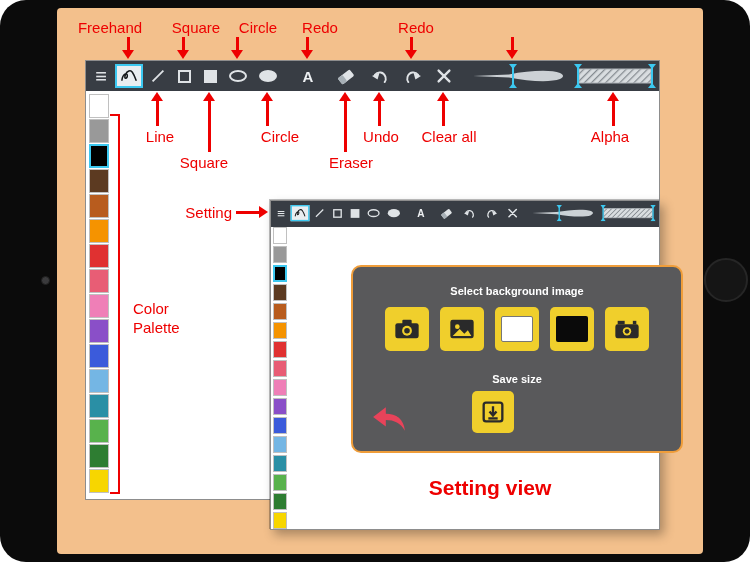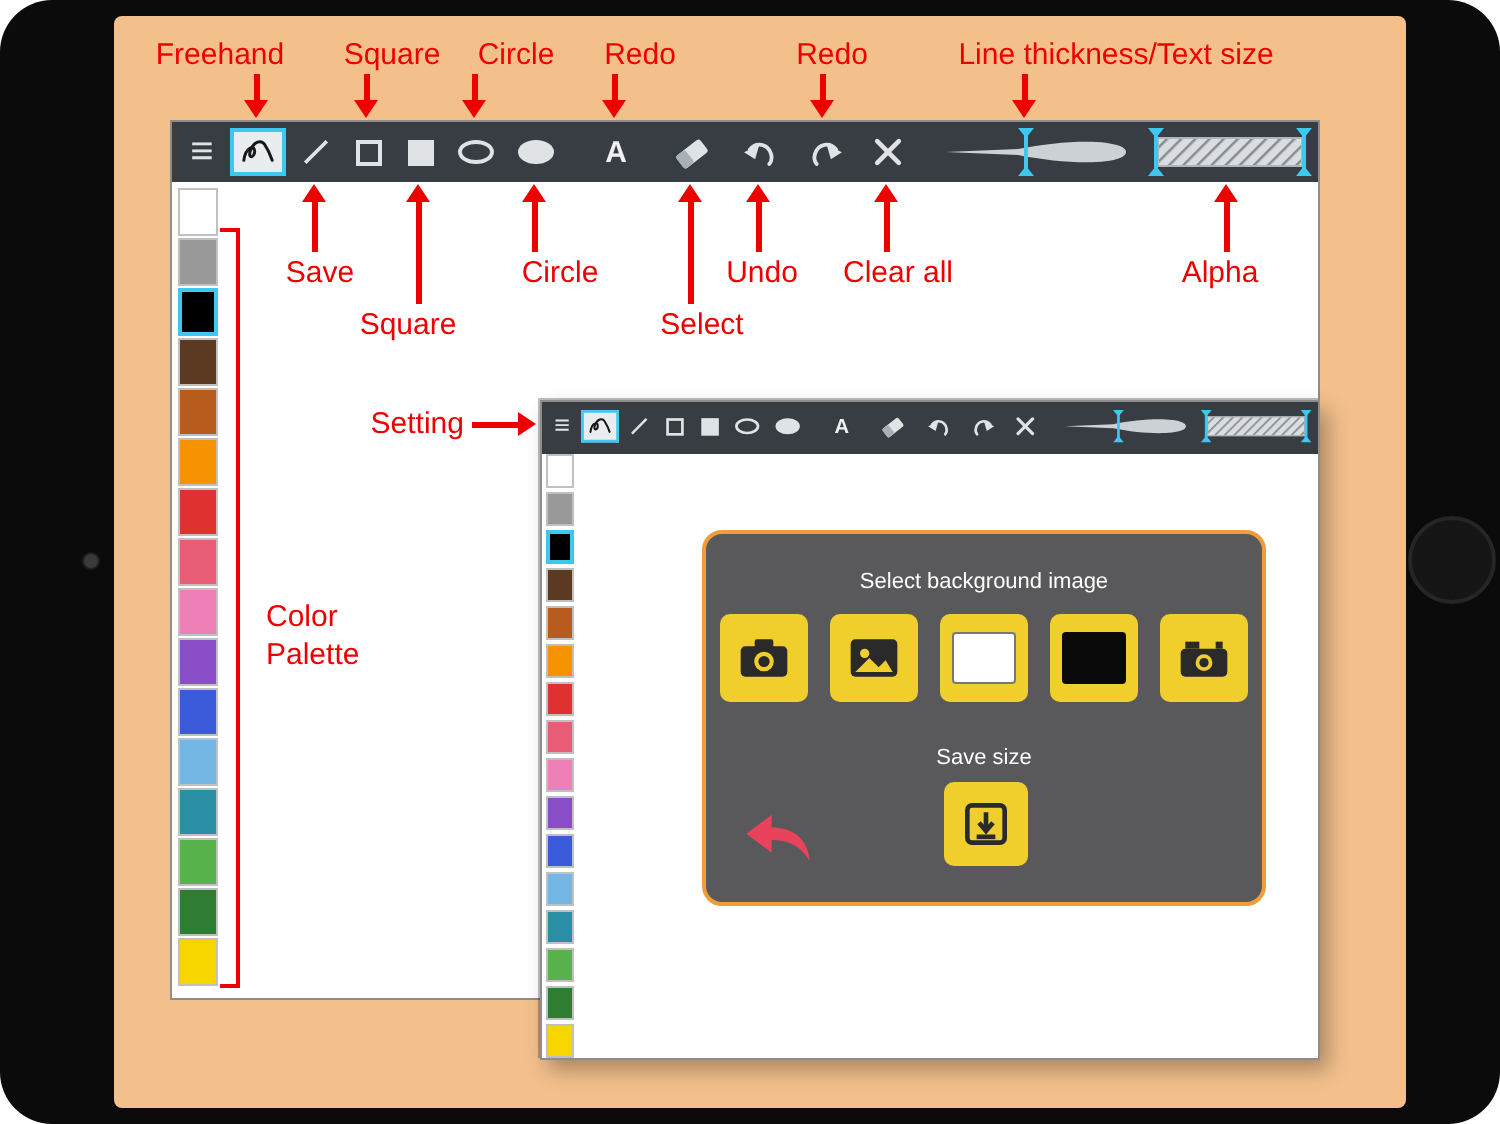--- a/index.html
+++ b/index.html
@@ -31,21 +31,21 @@
 
   
   .palette{position:absolute;left:3px;top:33px;width:22px;}
   .palette .sw{width:20px;height:24px;margin-bottom:1px;border:1px solid #c0c0c0;}
   .palette .sw.sel{border:2px solid #3cc8f0;}
   .palette-sm{position:absolute;left:2px;top:26px;width:16px;}
   .palette-sm .sw{width:14px;height:17px;margin-bottom:2px;border:1px solid #c0c0c0;}
   .palette-sm .sw.sel{border:2px solid #3cc8f0;}
 
   
-  .panel{position:absolute;left:80px;top:64px;width:282px;height:188px;background:#59595b;border:2px solid #ef9d3a;border-radius:10px;}
+  .panel{position:absolute;left:80px;top:64px;width:332px;height:188px;background:#59595b;border:2px solid #ef9d3a;border-radius:10px;font-weight:bold;}
   .panel-title{position:absolute;left:0;top:18px;width:100%;text-align:center;color:#fff;font-size:11px;}
   .panel-title.save-t{top:106px;}
   .btn-row{position:absolute;left:0;top:40px;width:100%;display:flex;justify-content:center;gap:11px;}
   .ybtn{width:44px;height:44px;background:#f0cf2c;border-radius:5px;display:flex;align-items:center;justify-content:center;}
   .wsw{width:32px;height:26px;background:#fff;border:1px solid #777;border-radius:2px;}
   .bsw{width:32px;height:26px;background:#0a0a0a;border-radius:2px;}
   .save-btn{position:absolute;left:119px;top:124px;width:42px;height:42px;}
   .back-arrow{position:absolute;left:18px;top:138px;width:36px;height:28px;}
 
   
@@ -320,45 +320,45 @@
             </svg>
         </div>
       </div>
     </div>
 
     <div class="ann" style="left:53px;top:11px">Freehand</div>
     <div class="ann" style="left:139px;top:11px">Square</div>
     <div class="ann" style="left:201px;top:11px">Circle</div>
     <div class="ann" style="left:263px;top:11px">Redo</div>
     <div class="ann" style="left:359px;top:11px">Redo</div>
-    <div class="ann" style="left:501px;top:11px">Line thickness/Text size</div>
 
     <div class="a-down" style="left:69.5px;top:29px;height:14px"></div>
     <div class="a-down" style="left:124.5px;top:29px;height:14px"></div>
     <div class="a-down" style="left:178.5px;top:29px;height:14px"></div>
     <div class="a-down" style="left:248.5px;top:29px;height:14px"></div>
     <div class="a-down" style="left:352.5px;top:29px;height:14px"></div>
     <div class="a-down" style="left:453.5px;top:29px;height:14px"></div>
 
-    <div class="ann" style="left:103px;top:120px">Save</div>
+    <div class="ann" style="left:103px;top:120px">Line</div>
     <div class="ann" style="left:147px;top:146px">Square</div>
     <div class="ann" style="left:223px;top:120px">Circle</div>
-    <div class="ann" style="left:294px;top:146px">Select</div>
+    <div class="ann" style="left:294px;top:146px">Eraser</div>
     <div class="ann" style="left:324px;top:120px">Undo</div>
     <div class="ann" style="left:392px;top:120px">Clear all</div>
     <div class="ann" style="left:553px;top:120px">Alpha</div>
 
     <div class="a-up" style="left:98.5px;top:92px;height:26px"></div>
     <div class="a-up" style="left:150.5px;top:92px;height:52px"></div>
     <div class="a-up" style="left:208.5px;top:92px;height:26px"></div>
     <div class="a-up" style="left:286.5px;top:92px;height:52px"></div>
     <div class="a-up" style="left:320.5px;top:92px;height:26px"></div>
     <div class="a-up" style="left:384.5px;top:92px;height:26px"></div>
     <div class="a-up" style="left:554.5px;top:92px;height:26px"></div>
 
     <div class="ann right-align" style="left:175px;top:204px">Setting</div>
     <div class="a-right" style="left:179px;top:202.5px;width:24px"></div>
 
     <div class="bracket"></div>
     <div class="ann wrap" style="left:76px;top:278px">Color Palette</div>
 
+    <div class="ann big" style="left:433px;top:468px">Setting view</div>
   </div>
 </div>
 
 </body></html>

